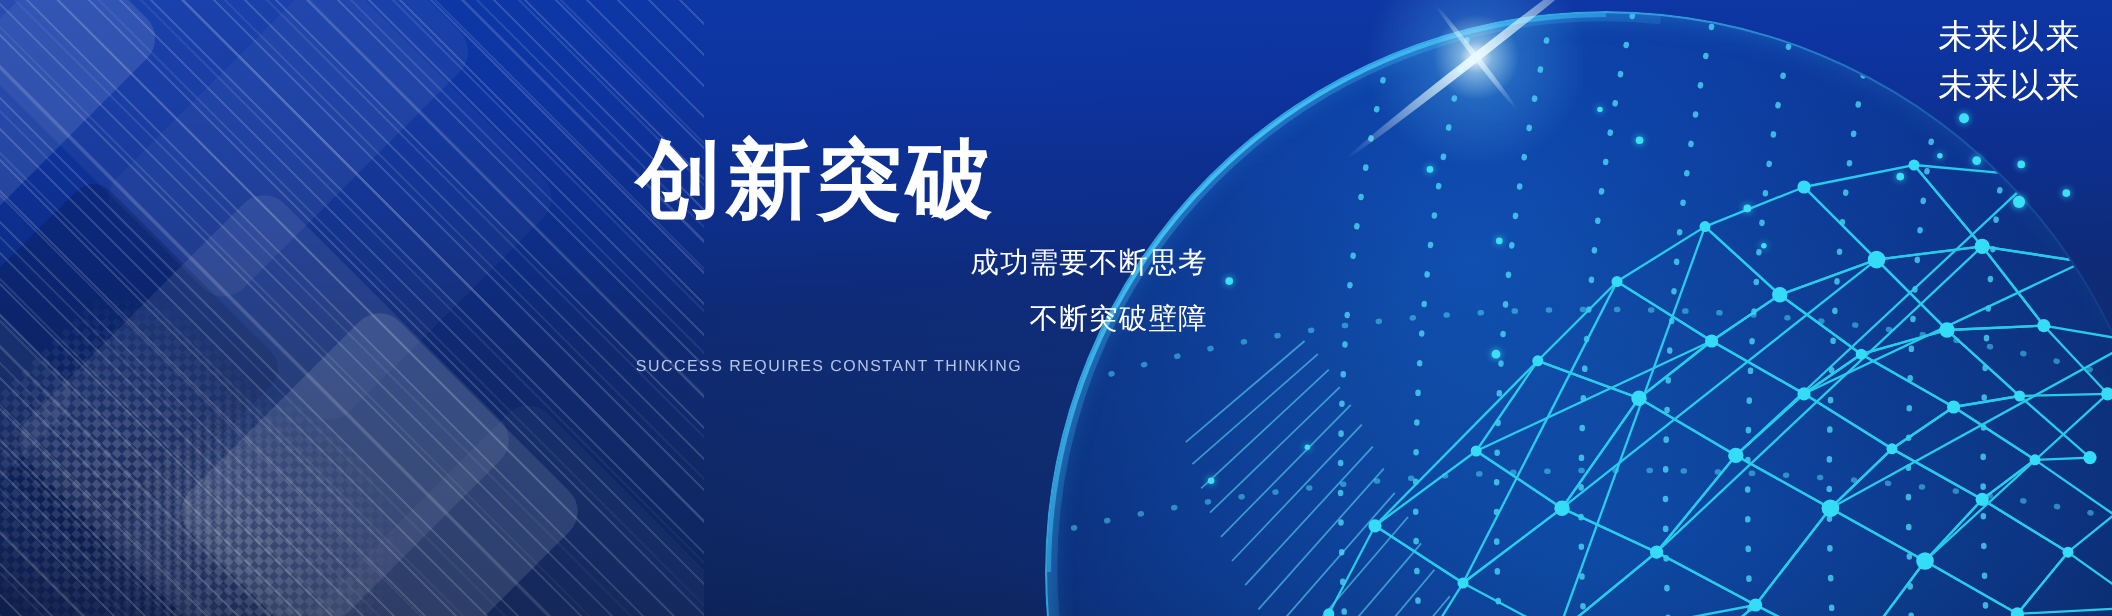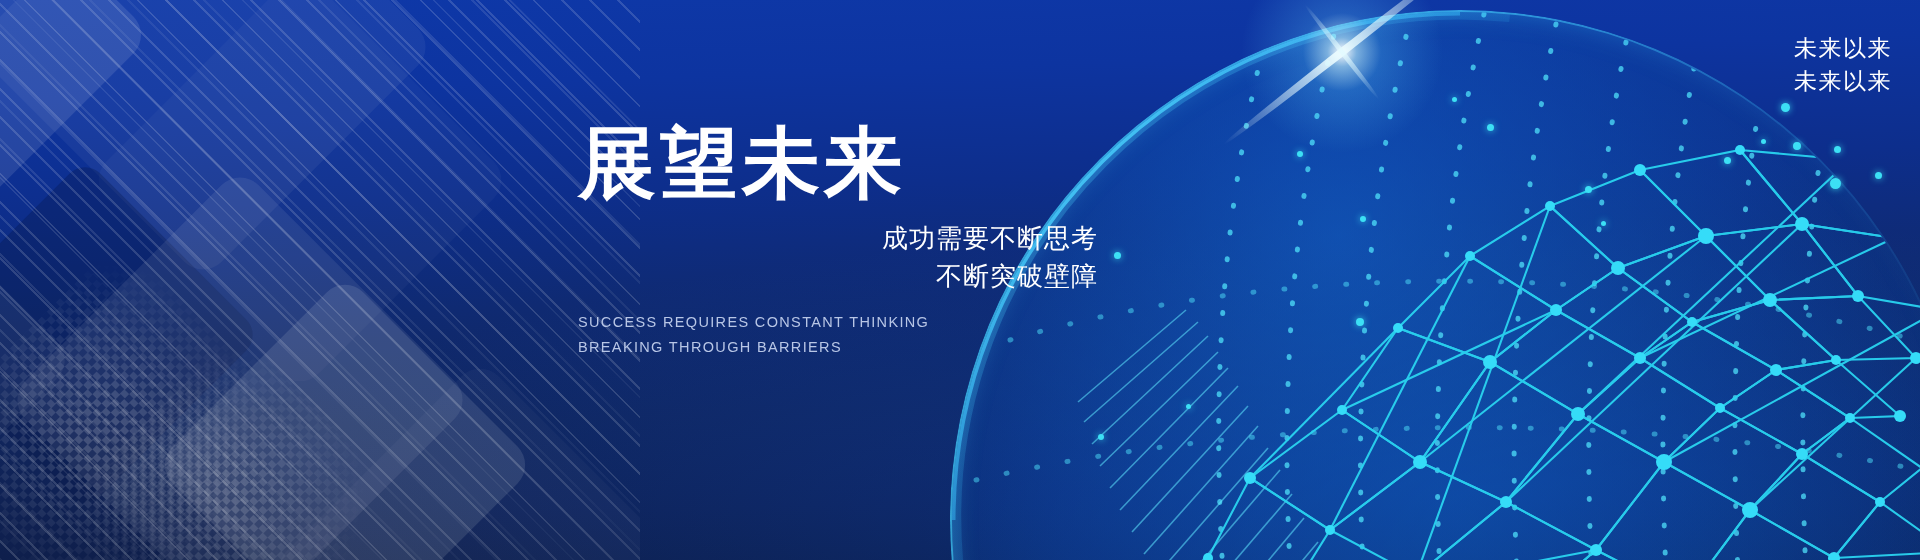--- a/index.html
+++ b/index.html
@@ -110,22 +110,22 @@
   .t-en-sub{
     margin-top:13px;
     font-size:14.5px; line-height:1.72; font-weight:400;
     color:#b8c6e6; letter-spacing:1.35px;
   }
 
   
   .corner{
     position:absolute; right:28px; top:12px; z-index:7;
     text-align:right;
-    font-size:23px; line-height:1.42; font-weight:400;
-    color:#ffffff; letter-spacing:1.5px;margin-top:20px;
+    font-size:31px; line-height:1.42; font-weight:400;
+    color:#ffffff; letter-spacing:1.5px;
   }
 
   
   .globe-wrap{
     position:absolute; right:-50px; bottom:-470px;
     width:1020px; height:1020px;
     z-index:3; pointer-events:none;
   }
   .globe-glowbg{
     position:absolute; inset:0; border-radius:50%;
@@ -431,25 +431,24 @@
     <div class="dot" style="left:1452px; top:97px;  width:5px;  height:5px;"></div>
     <div class="dot" style="left:1297px; top:151px; width:6px;  height:6px;"></div>
     <div class="dot" style="left:1360px; top:216px; width:6px;  height:6px;"></div>
     <div class="dot" style="left:1114px; top:252px; width:7px;  height:7px;"></div>
     <div class="dot" style="left:1356px; top:318px; width:8px;  height:8px;"></div>
     <div class="dot" style="left:1098px; top:434px; width:6px;  height:6px;"></div>
     <div class="dot" style="left:1186px; top:404px; width:5px;  height:5px;"></div>
   </div>
 
   <div class="copy">
-    <div class="t-cn-main">展望未来</div>
+    <div class="t-cn-main">创新突破</div>
     <div class="t-cn-sub">成功需要不断思考</div>
-    <div class="t-cn-sub" style="margin-top:4px;font-family:Liberation Mono, monospace;">不断突破壁障</div>
+    <div class="t-cn-sub" style="margin-top:15px;">不断突破壁障</div>
     <div class="t-en-sub">SUCCESS REQUIRES CONSTANT THINKING</div>
-    <div class="t-en-sub" style="margin-top:0;">BREAKING THROUGH BARRIERS</div>
   </div>
 
   <div class="corner">
     <div>未来以来</div>
     <div>未来以来</div>
   </div>
 
 </div>
 
 </body></html>

